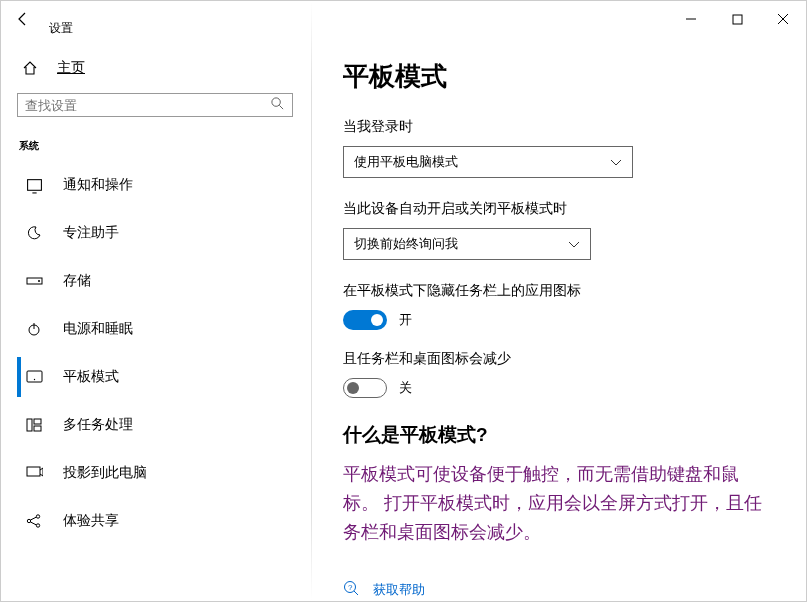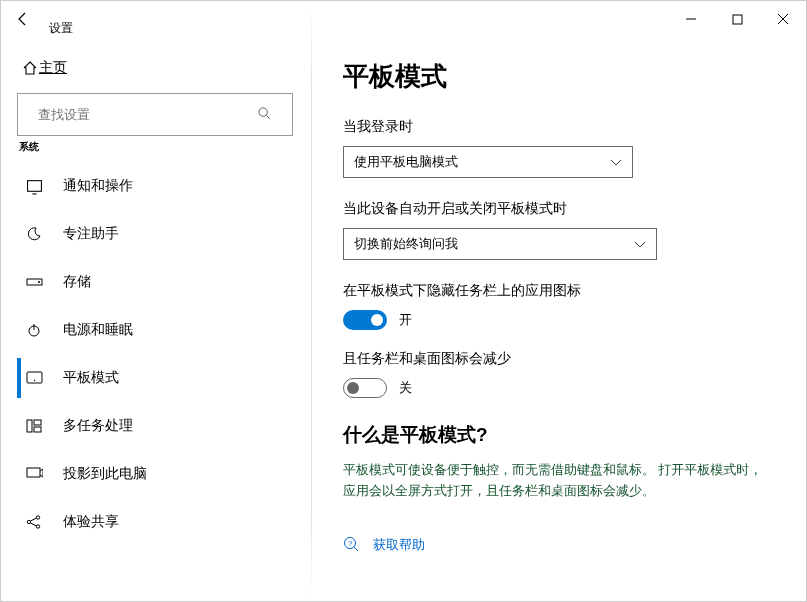--- a/index.html
+++ b/index.html
@@ -4,41 +4,41 @@
   <style>
     * { margin:0; padding:0; box-sizing:border-box; }
     body { font-family:"Microsoft YaHei","Segoe UI",sans-serif; font-size:13px; color:#000; width:807px; height:602px; overflow:hidden; background:#fff; border:1px solid #ccc; position:relative; }
     .titlebar { height:36px; display:flex; align-items:flex-end; }
     .back-btn { width:44px; height:36px; display:flex; align-items:center; justify-content:center; }
     .ttl { padding-left:4px; font-size:12px; }
     .win-controls { margin-left:auto; display:flex; }
     .wc { width:46px; height:36px; display:flex; align-items:center; justify-content:center; }
     .shell { display:flex; height:calc(100% - 36px); }
     .sidebar { width:310px; padding:16px 0 0 16px; overflow:hidden; position:relative; }
-    .home-row { display:flex; align-items:center; padding:6px 0 16px 4px; font-size:14px;text-decoration:underline; }
-    .search { width:276px; height:43px; border:1px solid #999; display:flex; align-items:center; padding:0 20px; }
+    .home-row { display:flex; align-items:center; gap:18px; padding:6px 0 16px 4px; font-size:14px;text-decoration:underline; }
+    .search { width:276px; height:24px; border:1px solid #999; display:flex; align-items:center; padding:0 7px; margin-bottom:18px; }
     .search input { border:none; flex:1; outline:none; font-size:13px; background:transparent; }
     .cat { font-weight:600; font-size:10px; padding:4px 0 12px 2px; }
     .nav-item { display:flex; align-items:center; gap:20px; height:40px; padding-left:4px; cursor:pointer; border-left:4px solid transparent; margin-bottom:8px; font-size:14px; }
     .nav-item.sel { border-left-color:#0078d4; }
     .ic { width:18px; display:flex; align-items:center; justify-content:center; }
     .content { flex:1; padding:22px 28px 0 32px; overflow:hidden; position:relative; }
     .page-title { font-size:26px; font-weight:600; margin-bottom:24px; }
     .lbl { font-size:14px; margin-bottom:10px; }
     .combo { width:290px; height:32px; border:1px solid #666; display:flex; align-items:center; padding:6px 10px; margin-bottom:22px; font-size:13px; justify-content:space-between; }
-    .combo.wide { width:314px; }
+    .combo.wide { width:248px; }
     .toggle-row { display:flex; align-items:center; gap:12px; margin-bottom:20px; }
     .toggle { width:44px; height:20px; border-radius:10px; position:relative; }
     .toggle.on { background:#0078d4; }
     .toggle.off { background:#fff; border:1px solid #666; }
     .knob { width:12px; height:12px; border-radius:50%; position:absolute; top:3px; }
     .toggle.on .knob { background:#fff; right:4px; top:4px; }
     .toggle.off .knob { background:#666; left:3px; }
     .section2 { font-size:19px; font-weight:600; margin-top:24px; margin-bottom:12px; }
-    .desc { font-size:13px; color:#14532d; line-height:1.6; max-width:420px;font-family:Liberation Serif, serif; }
+    .desc { font-size:18px; color:#701a75; line-height:1.6; max-width:420px; }
     .help-link { display:flex; align-items:center; gap:14px; margin-top:34px; color:#0066cc; font-size:13px; }
     .divider { position:absolute; top:0; bottom:0; left:310px; width:1px; background:linear-gradient(to bottom, rgba(0,0,0,0) 0%, rgba(0,0,0,0.12) 15%, rgba(0,0,0,0.12) 85%, rgba(0,0,0,0) 100%); pointer-events:none; }
   </style>
 </head>
 <body>
 
 <div class="titlebar">
   <div class="back-btn">
     <svg width="16" height="16" viewBox="0 0 16 16">
         <path d="M10 2 L4 8 L10 14" stroke="#000" stroke-width="1.2" fill="none"></path>

